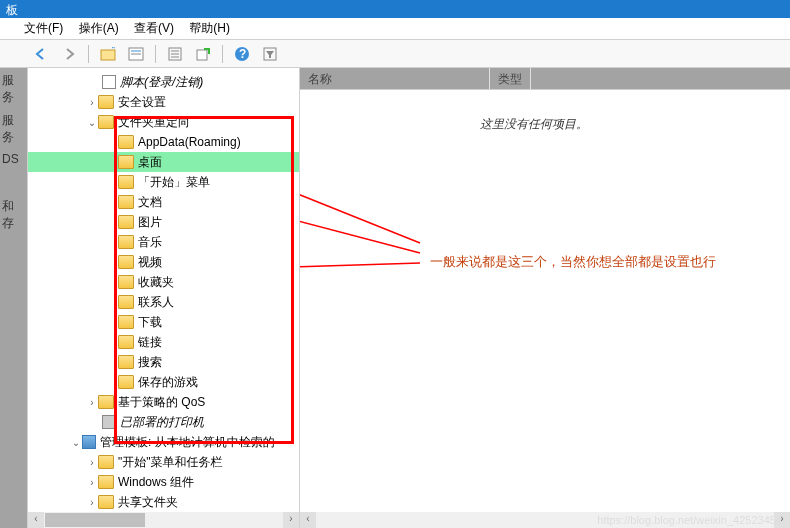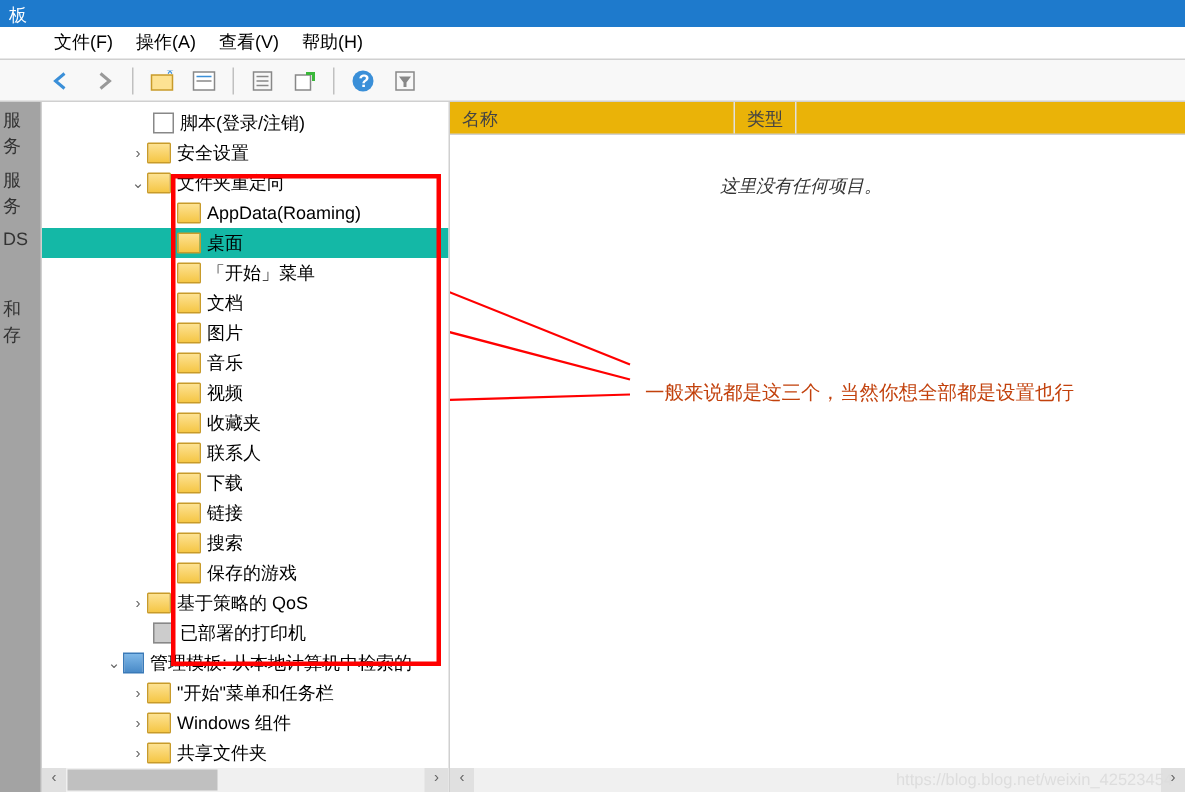--- a/index.html
+++ b/index.html
@@ -17,21 +17,21 @@
       overflow: hidden;
     }
     .title-bar {
       background: #1e7acc;
       color: #fff;
       padding: 2px 6px;
       height: 18px;
     }
     .menu-bar {
       background: #fff;
-      padding: 2px 36px;
+      padding: 2px 24px;
       border-bottom: 1px solid #d0d0d0;
       height: 22px;
     }
     .menu-item {
       display: inline-block;
       margin-right: 12px;
       cursor: default;
     }
     .toolbar {
       background: #f8f8f8;
@@ -122,23 +122,23 @@
     }
     .book-icon {
       width: 14px;
       height: 14px;
       background: linear-gradient(#7eb8e8, #4a8bc8);
       border: 1px solid #3a7ab8;
       margin-right: 4px;
       flex-shrink: 0;
     }
     .tree-item.selected {
-      background: #14b8a6;
-    }
-    .indent-1 { padding-left: 74px; }
+      background: #86efac;
+    }
+    .indent-1 { padding-left: 74px; font-style: italic; }
     .indent-2 { padding-left: 90px; }
     .indent-v { padding-left: 58px; }
     .indent-vv { padding-left: 42px; }
     .red-box {
       position: absolute;
       border: 3px solid #ff0000;
       left: 86px;
       top: 48px;
       width: 180px;
       height: 328px;
@@ -146,21 +146,21 @@
     }
     .right-panel {
       flex: 1;
       background: #fff;
       position: relative;
     }
     .list-header {
       display: flex;
       border-bottom: 1px solid #d0d0d0;
       height: 22px;
-      background: #eab308;
+      background: #a3a3a3;
     }
     .col-header {
       padding: 3px 8px;
       border-right: 1px solid #e0e0e0;
       color: #444;
     }
     .col-name { width: 190px; }
     .empty-msg {
       color: #333;
       margin: 26px 0 0 180px;

